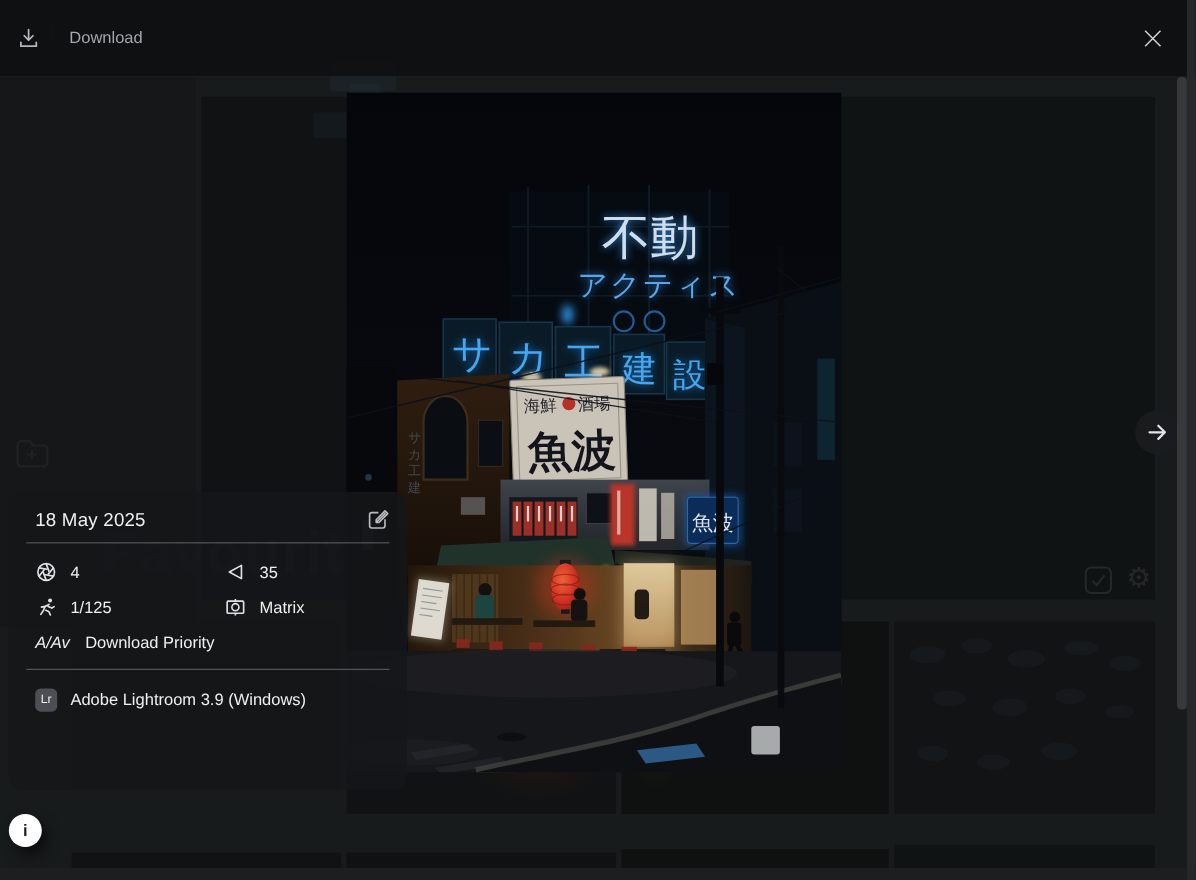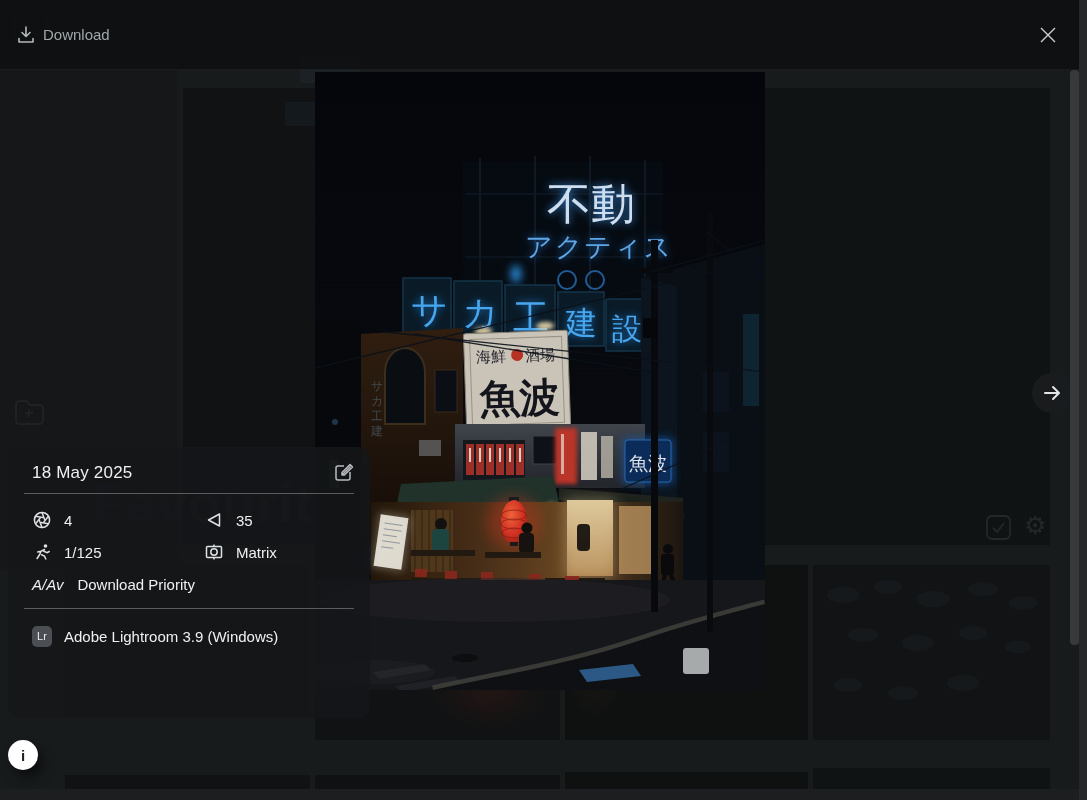--- a/index.html
+++ b/index.html
@@ -18,26 +18,26 @@
   .blue-blob { background:rgba(80,140,190,0.10); border-radius:3px; }
   .red-blob { background:radial-gradient(closest-side, rgba(150,48,30,0.25), rgba(150,48,30,0)); }
   .warm-blob { background:radial-gradient(closest-side, rgba(170,95,35,0.18), rgba(170,95,35,0)); }
   #dim { position:absolute; inset:0; background:rgba(8,9,10,0.40); z-index:2; }
   .bottom-strip { left:0; top:789px; width:1087px; height:11px; background:#2a2c2d; }
 
   
   #topbar { position:absolute; left:0; top:0; width:1087px; height:70px; z-index:5;
     background:rgba(13,14,15,0.84); border-bottom:1px solid rgba(255,255,255,0.05);
     display:flex; align-items:center; }
-  .dl-btn { display:flex; align-items:center; gap:6px; margin-left:15px;
+  .dl-btn { display:flex; align-items:center; gap:26px; margin-left:15px;
     color:#a2a7aa; font-size:15px; cursor:pointer; }
   .close-btn { position:absolute; right:22px; top:18px; width:34px; height:34px;
     display:flex; align-items:center; justify-content:center; cursor:pointer; }
 
-  #photo-wrap { position:absolute; left:315px; top:72px; width:450px; height:618px; z-index:4; }
+  #photo-wrap { position:absolute; left:315px; top:84px; width:450px; height:618px; z-index:4; }
 
   .next-btn { left:1032px; top:373px; width:40px; height:40px; border-radius:50%;
     background:rgba(26,28,30,0.92); z-index:5; display:flex; align-items:center;
     justify-content:center; cursor:pointer; }
 
   
   #panel { position:absolute; left:8px; top:447px; width:362px; height:271px; z-index:6;
     background:rgba(21,23,25,0.84); border-radius:12px; color:#eef0f1; }
   .panel-head { display:flex; align-items:center; justify-content:space-between;
     padding:14px 14px 8px 24px; }

